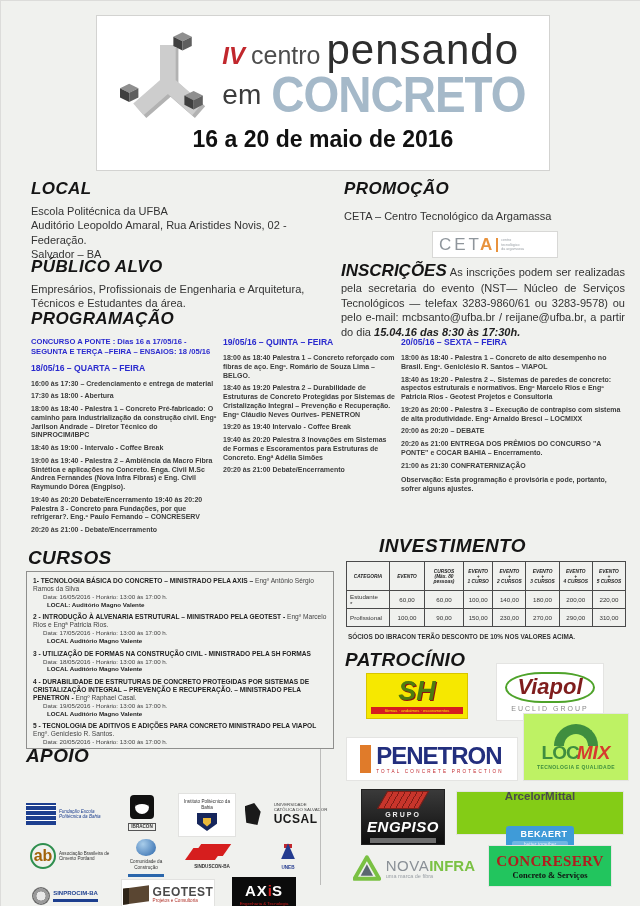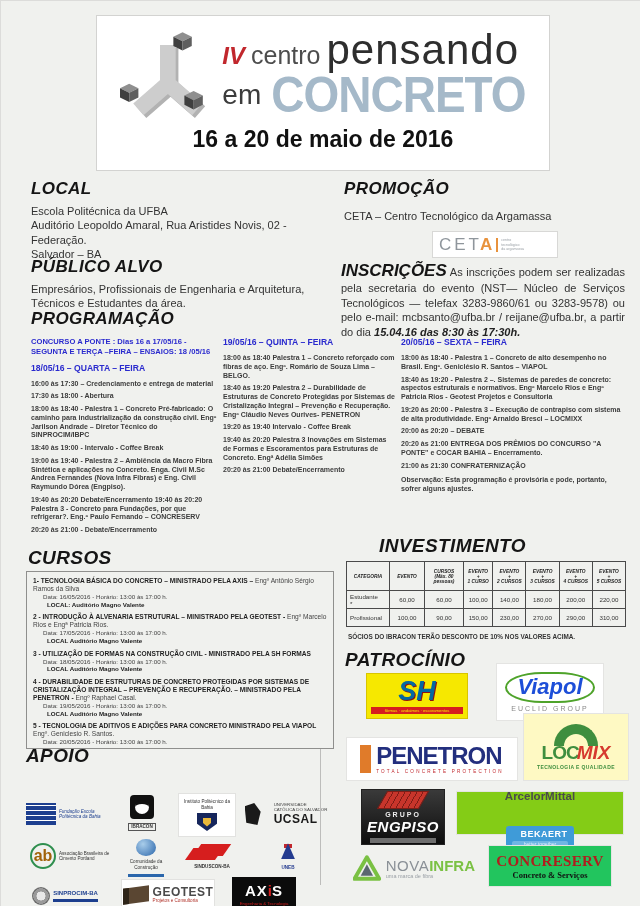--- a/index.html
+++ b/index.html
@@ -59,33 +59,33 @@
   .inv-table th,.inv-table td{border:1px solid #4a4a4a;text-align:center;vertical-align:middle;padding:1px;}
   .inv-table th{font:italic bold 4.8px "Liberation Sans",sans-serif;color:#222;white-space:pre-line;height:26px;}
   .inv-table td{font-size:6.2px;color:#333;height:15px;white-space:pre-line;}
   .inv-table td.cat{text-align:left;padding-left:3px;}
   .inv-note{position:absolute;left:347px;top:632px;width:278px;font-size:6.4px;font-weight:bold;color:#333;}
 
   
   .patro{position:absolute;left:340px;top:662px;width:290px;height:238px;}
   .plogo{position:absolute;display:flex;flex-direction:column;align-items:center;justify-content:center;}
   .sh{left:25px;top:10px;width:100px;height:44px;background:#f6e800;border:1px solid #d8c500;}
-  .sh .big{font:italic bold 27px "Liberation Sans",sans-serif;color:#0369a1;line-height:1;text-shadow:1px 1px 0 #8e1111;}
+  .sh .big{font:italic bold 27px "Liberation Sans",sans-serif;color:#4d7c0f;line-height:1;text-shadow:1px 1px 0 #8e1111;}
   .sh .strip{width:92%;background:#d61e1e;color:#f6e800;font-size:4.2px;text-align:center;margin-top:2px;padding:1px 0;}
   .viapol{left:155px;top:0;width:106px;height:56px;background:#fff;border:1px solid #e4e4e2;}
-  .viapol .name{font:italic bold 22px "Liberation Sans",sans-serif;color:#1d4ed8;
+  .viapol .name{font:italic bold 22px "Liberation Sans",sans-serif;color:#7f1d1d;
                 border:2px solid #4ea32a;border-radius:50%/60%;padding:0 10px 2px 10px;line-height:1.15;}
   .viapol .sub{font-size:7px;letter-spacing:2px;color:#8a8a8a;margin-top:2px;}
   .penetron{left:5px;top:74px;width:170px;height:42px;background:#fff;border:1px solid #e4e4e2;
             flex-direction:row;align-items:center;}
   .penetron .bar{width:11px;height:28px;background:#e07b2a;margin-right:5px;flex:none;}
   .penetron .stack{display:flex;flex-direction:column;align-items:flex-start;}
   .penetron .name{font-weight:bold;font-size:24px;color:#232f7e;letter-spacing:-1px;line-height:1;}
   .penetron .sub{font-size:4.6px;letter-spacing:2.2px;color:#c1272d;margin-top:1px;}
-  .locmix{left:182px;top:50px;width:104px;height:66px;background:#fef9c3;border:1px solid #e4e4e2;}
+  .locmix{left:182px;top:50px;width:104px;height:66px;background:#bef264;border:1px solid #e4e4e2;}
   .locmix .arc{width:44px;height:22px;border:10px solid #3f8e3f;border-bottom:none;
                border-radius:44px 44px 0 0;box-sizing:border-box;}
   .locmix .row{display:flex;align-items:baseline;margin-top:-4px;}
   .locmix .loc{font-weight:bold;font-size:19px;color:#3f8e3f;letter-spacing:-1px;}
   .locmix .mix{font:italic bold 19px "Liberation Sans",sans-serif;color:#d63a2f;margin-left:-2px;}
   .locmix .sub{font-size:5px;font-weight:bold;color:#3f8e3f;letter-spacing:.4px;}
   .engpiso{left:20px;top:126px;width:82px;height:54px;background:linear-gradient(#3a3a3a,#0d0d0d);border:1px solid #222;}
   .engpiso .grid{width:40px;height:16px;transform:skewX(-30deg);background:
       repeating-linear-gradient(90deg,#c8352b 0 5px,#7e1d16 5px 6px);border:1px solid #7e1d16;margin-bottom:2px;}
   .engpiso .top{font-size:7px;font-weight:bold;color:#eee;letter-spacing:2px;}

